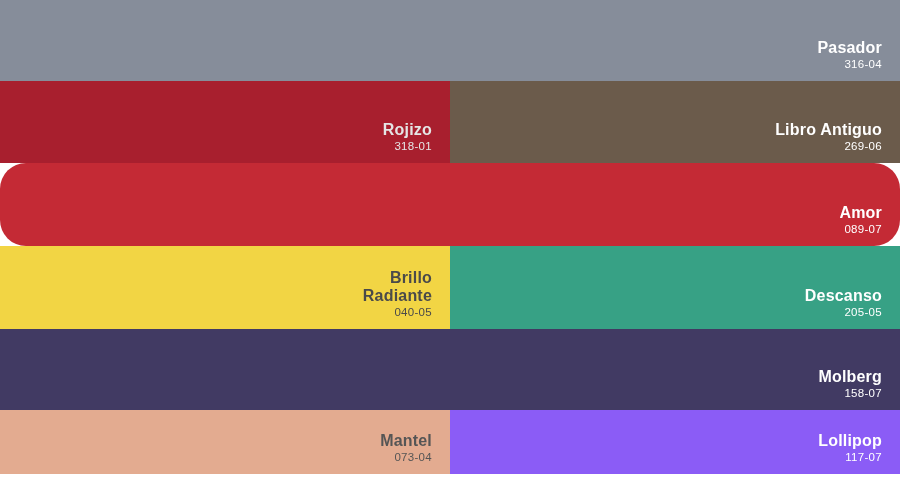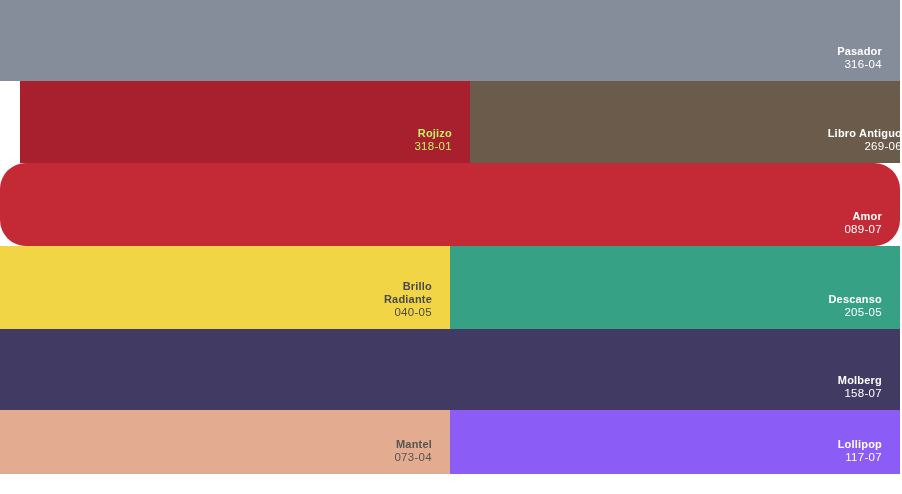--- a/index.html
+++ b/index.html
@@ -37,21 +37,21 @@
     padding: 0 18px 10px 0;
     overflow: hidden;
   }
   .label {
     text-align: right;
     line-height: 1.13;
     -webkit-font-smoothing: antialiased;
   }
   .label .name {
     display: block;
-    font-size: 11px;
+    font-size: 16px;
     font-weight: bold;
     letter-spacing: 0.2px;
     white-space: pre-line;
   }
   .label .code {
     display: block;
     font-size: 11.5px;
     font-weight: normal;
     letter-spacing: 0.3px;
     margin-top: 1px;
@@ -63,21 +63,21 @@
 <div class="palette" id="palette-root" style="width: 902px; height: 494px; background: rgb(255, 255, 255);">
     <div class="row" style="height: 81px;">
       <div class="swatch" style="background: rgb(134, 141, 154); color: rgb(255, 255, 255); width: 900px; flex: 1 1 auto;">
         <div class="label">
           <span class="name">Pasador</span>
           <span class="code">316-04</span>
         </div>
       </div>
     </div>
     <div class="row" style="height: 82px;">
-      <div class="swatch" style="background: rgb(168, 31, 46); color: #bef264; width: 450px; flex: 0 0 450px; margin-left: 20px;">
+      <div class="swatch" style="background: rgb(168, 31, 46); color: #e5e5e5; width: 450px; flex: 0 0 450px;">
         <div class="label">
           <span class="name">Rojizo</span>
           <span class="code">318-01</span>
         </div>
       </div>
       <div class="swatch" style="background: rgb(107, 91, 75); color: rgb(255, 255, 255); width: 450px; flex: 0 0 450px;">
         <div class="label">
           <span class="name">Libro Antiguo</span>
           <span class="code">269-06</span>
         </div>

